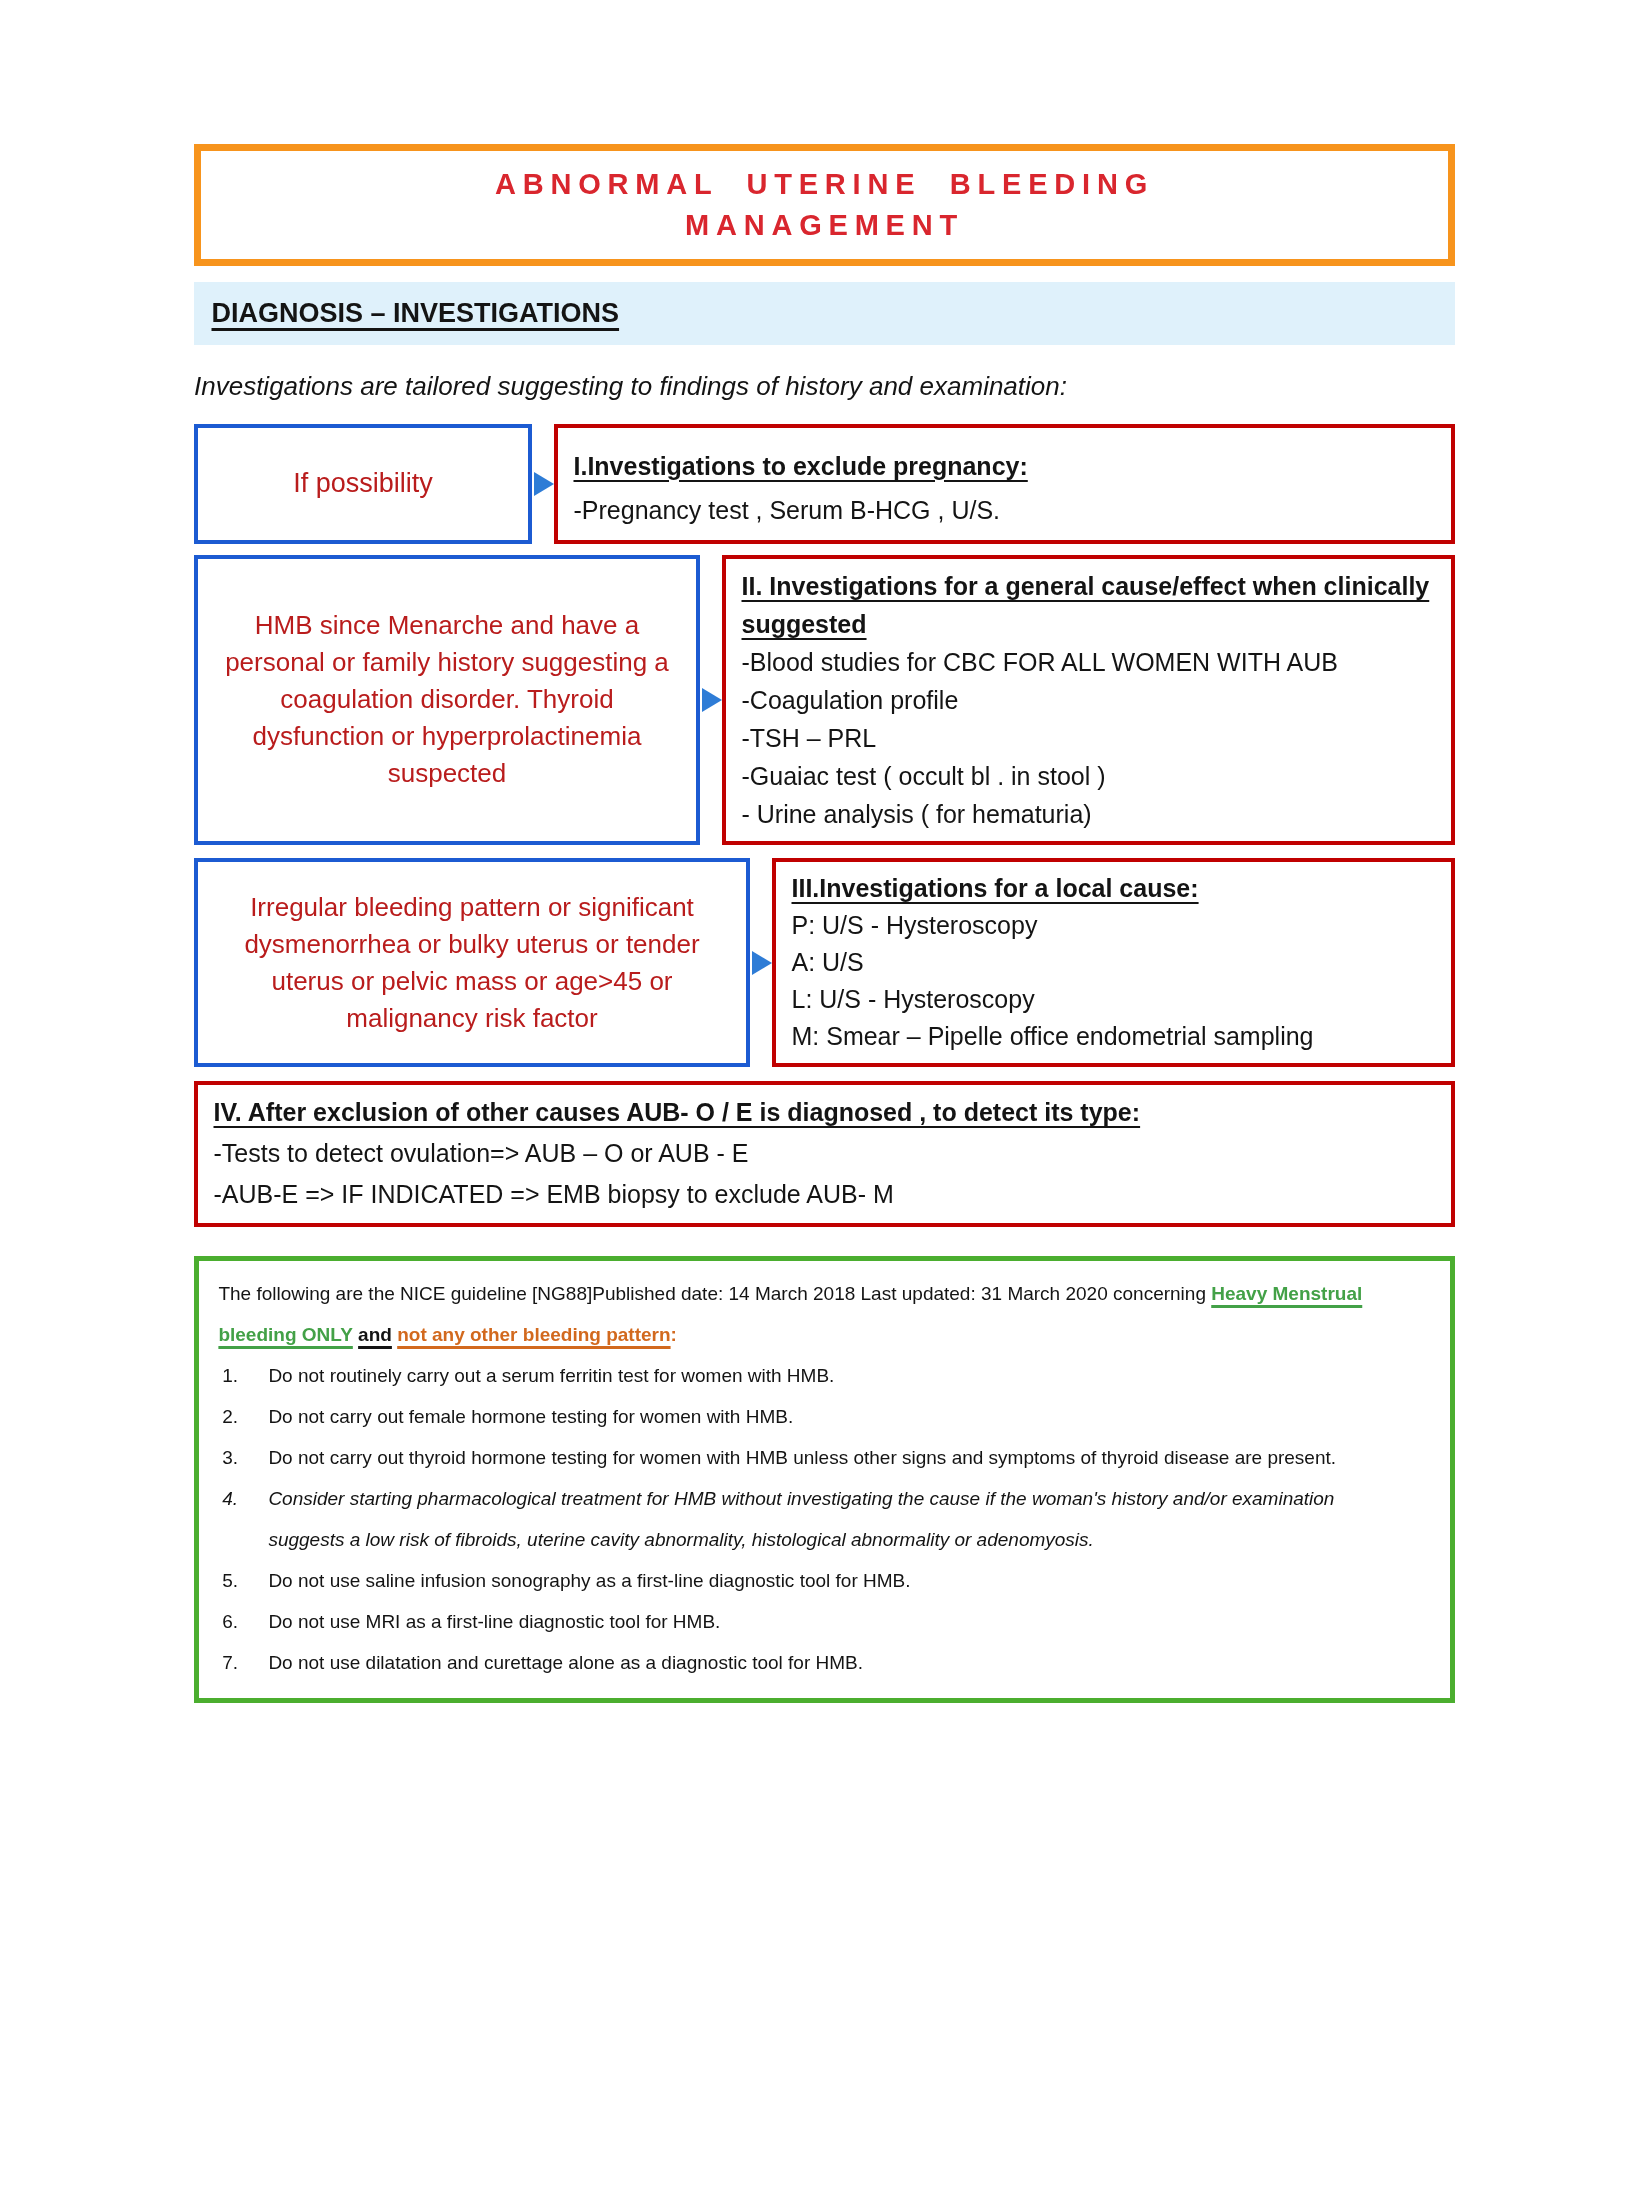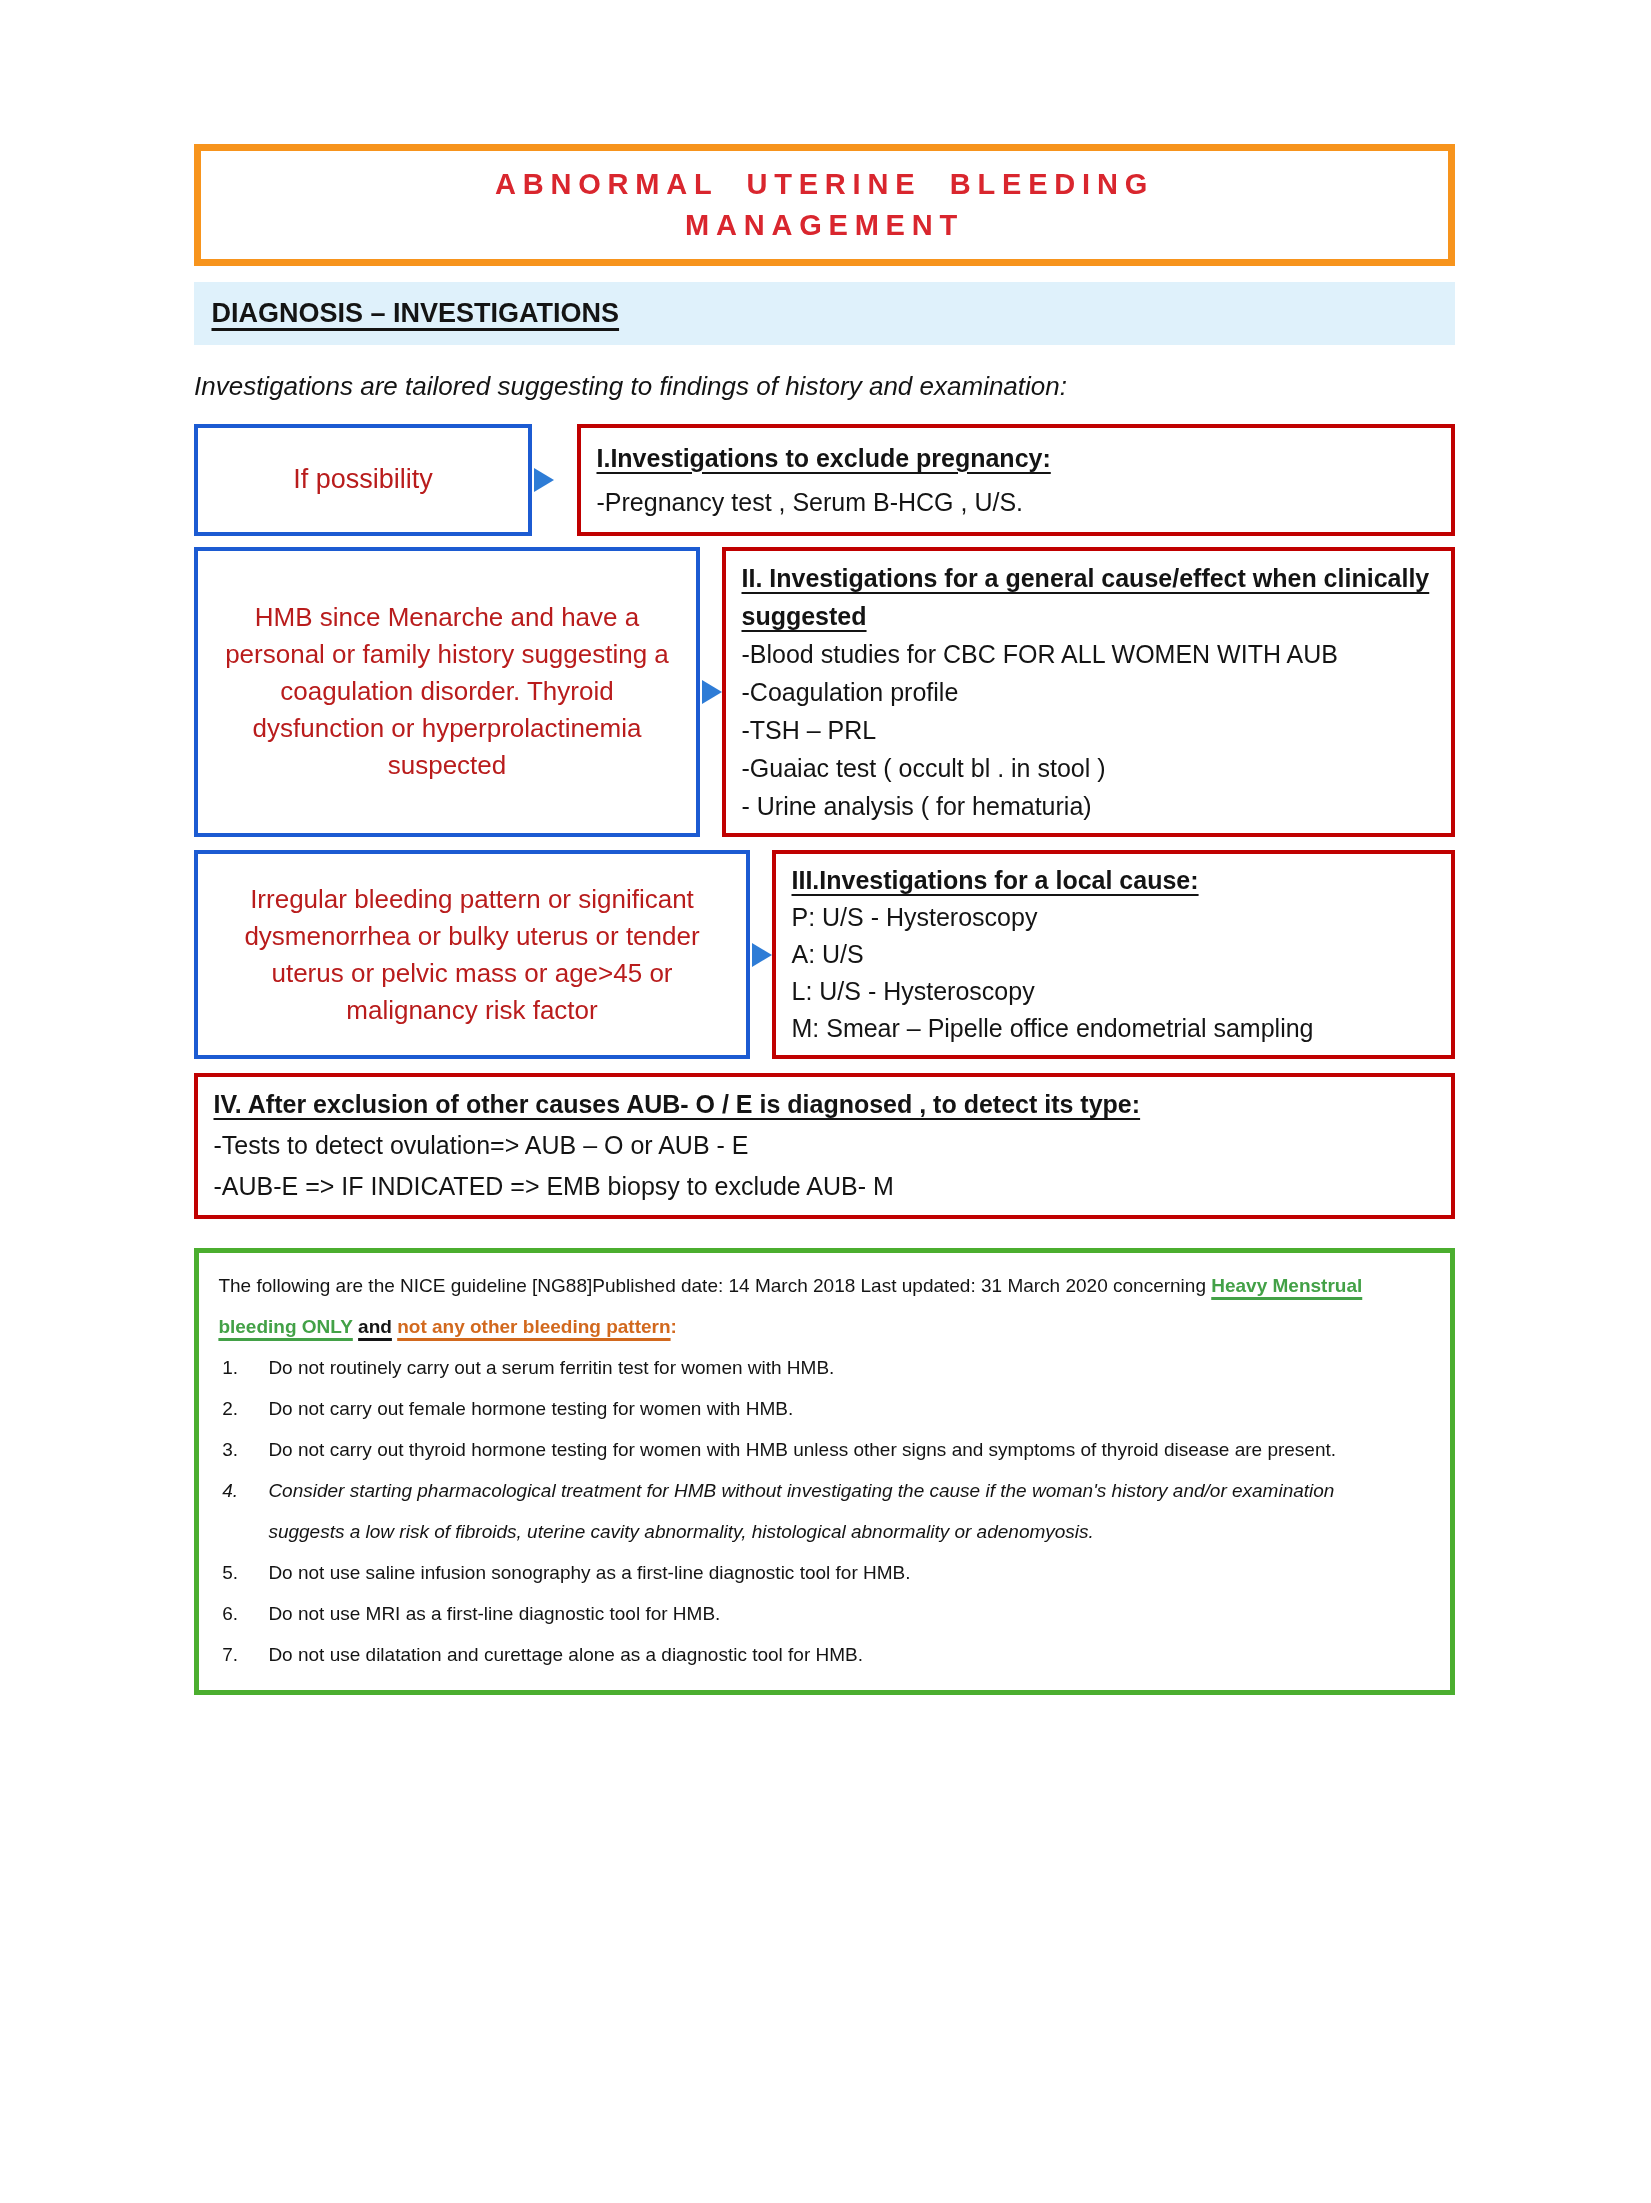--- a/index.html
+++ b/index.html
@@ -63,21 +63,21 @@
   }
 
   .inv-box {
     border:4.9px solid #C00000; flex:1;
     padding:7.8px 15.5px; font-size:25px; line-height:38px; color:#141414;
   }
   .inv-heading {
     font-weight:bold;
     text-decoration:underline; text-decoration-thickness:2.4px; text-underline-offset:4.9px;
   }
-  .row1 .inv-box { line-height:44px; padding-top:8px;margin-left:23px; }
+  .row1 .inv-box { line-height:44px; padding-top:16px; }
   .row3 .inv-box { line-height:37px; }
 
   .final-box {
     margin-top:13.6px; border:4.9px solid #C00000;
     padding:7.8px 15.5px; font-size:25px; line-height:41px;
   }
 
   
   .nice-box {
     margin-top:29px; border:5.8px solid #4BAE2F;

